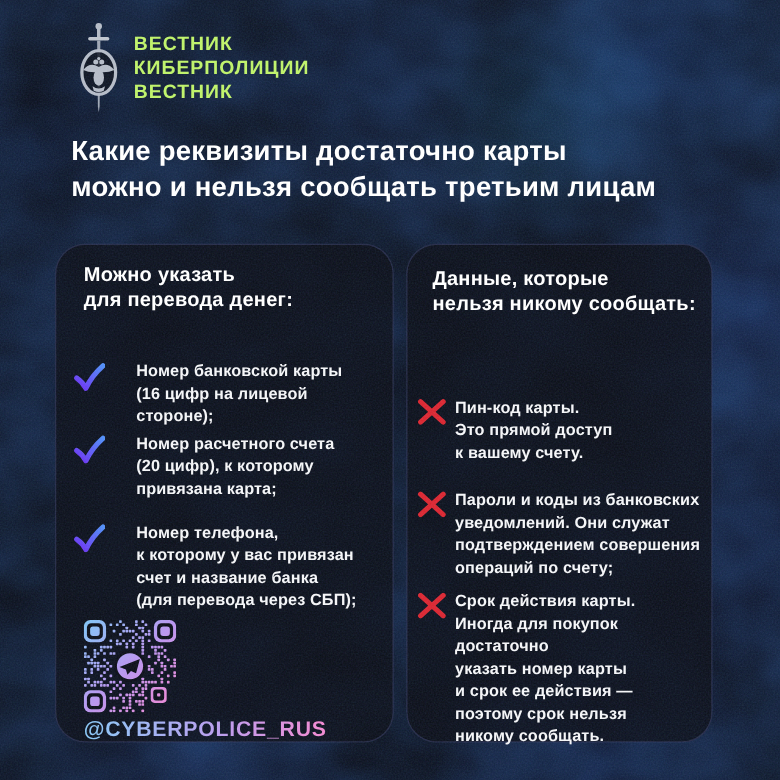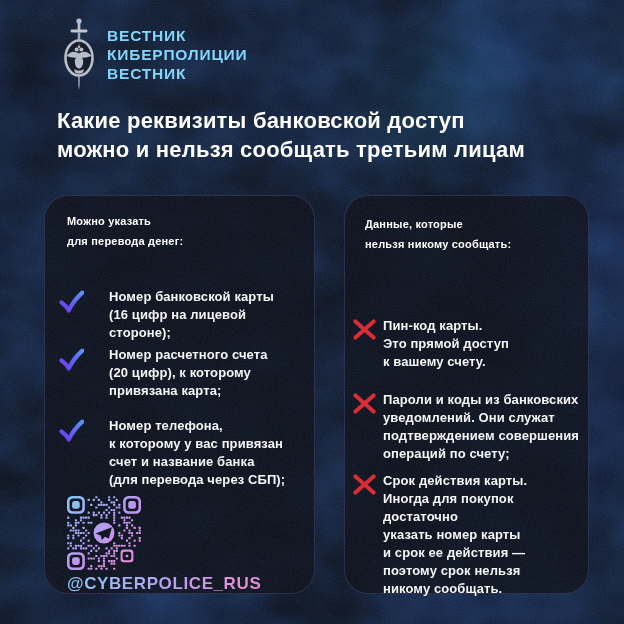--- a/index.html
+++ b/index.html
@@ -26,41 +26,41 @@
   }
   .bg-clouds{position:absolute;inset:0;z-index:1;mix-blend-mode:screen;opacity:.55;pointer-events:none;}
   .grain{position:absolute;inset:0;z-index:40;mix-blend-mode:screen;opacity:.42;pointer-events:none;}
 
   
   .hdr{position:absolute;left:0;top:0;z-index:10;}
   .emblem{position:absolute;left:57px;top:16px;width:44px;height:76px;opacity:.92;}
   .brand{
     position:absolute;left:107px;top:26px;
     font-size:15.5px;line-height:19px;font-weight:700;letter-spacing:.8px;
-    color:#7dd3fc;
+    color:#bef264;
   }
   
   .title{
     position:absolute;left:57px;top:106px;z-index:10;margin:0;
     font-size:22px;line-height:29px;font-weight:700;letter-spacing:.2px;
     white-space:pre-line;color:#fff;
   }
   
   .panel{
     position:absolute;top:195px;height:399px;z-index:10;
     background:rgba(9,11,18,.80);
     border:1px solid rgba(115,125,205,.24);
     border-radius:24px;
     box-sizing:border-box;
   }
   .panel-left{left:44px;width:271px;}
-  .panel-right{left:344px;width:245px;}
+  .panel-right{left:325px;width:245px;}
   .panel h2{
     position:absolute;margin:0;
-    font-size:11px;line-height:20px;font-weight:700;letter-spacing:.2px;
+    font-size:16px;line-height:20px;font-weight:700;letter-spacing:.2px;
     white-space:pre-line;color:#fff;
   }
   .panel-left h2{left:22px;top:15px;}
   .panel-right h2{left:20px;top:18px;}
 
   .item{position:absolute;display:flex;align-items:flex-start;gap:7px;}
   .panel-left .item{left:14px;width:248px;gap:25px;}
   .panel-right .item{left:8px;width:230px;}
   .item-text{
     font-size:13px;line-height:18px;font-weight:700;letter-spacing:.1px;
@@ -119,21 +119,21 @@
       <circle cx="22" cy="30.8" r="1.3" fill="#c2c8d2"></circle>
       <path d="M17,53 Q22,56.5 27,53 L26,56.5 Q22,58.8 18,56.5 Z" fill="#c2c8d2"></path>
     </svg>
     <div class="brand">
       <div>ВЕСТНИК</div>
       <div>КИБЕРПОЛИЦИИ</div>
       <div>ВЕСТНИК</div>
     </div>
   </div>
 
-  <h1 class="title">Какие реквизиты банковской доступ
+  <h1 class="title">Какие реквизиты достаточно карты
 можно и нельзя сообщать третьим лицам</h1>
 
   <section class="panel panel-left">
     <h2>Можно указать
 для перевода денег:</h2>
 
     <div class="item al1">
       <svg class="check" viewBox="0 0 26 24">
         <path d="M2.5,13 C5.8,15.3 8.6,18.6 10.1,21.4 C13.8,13.8 18.9,7.6 24.3,2.8" fill="none" stroke="url(#cg)" stroke-width="4.4" stroke-linecap="round" stroke-linejoin="round"></path>
       </svg>

